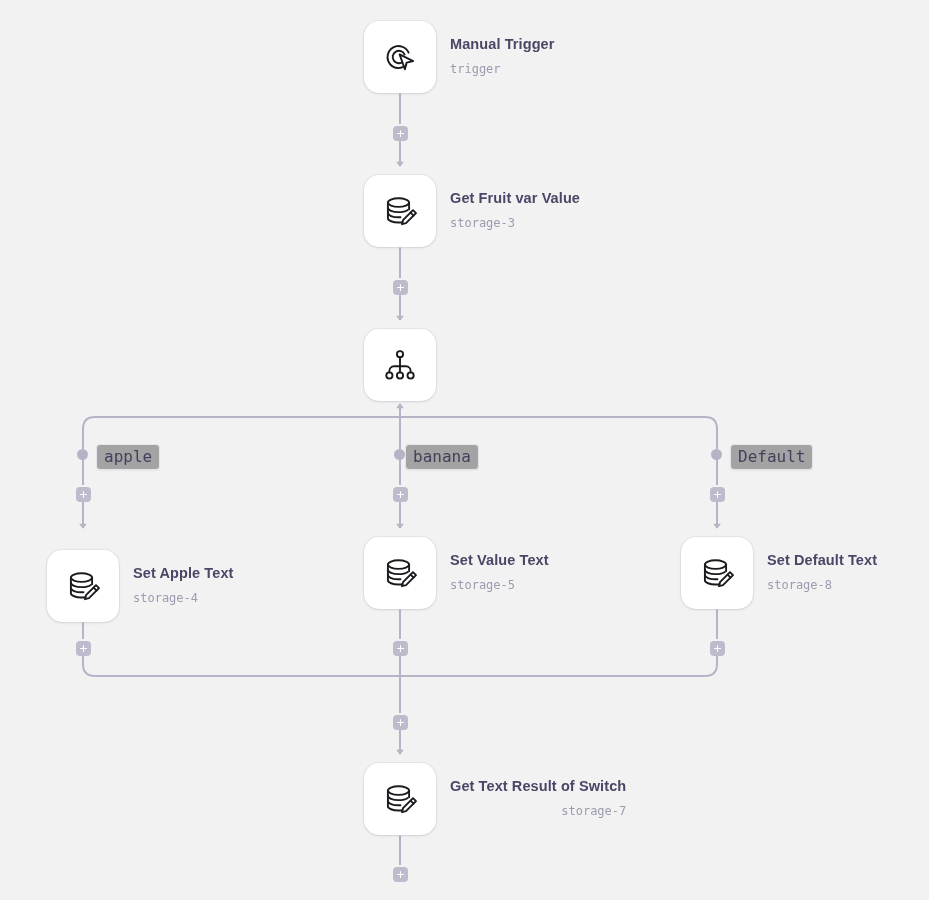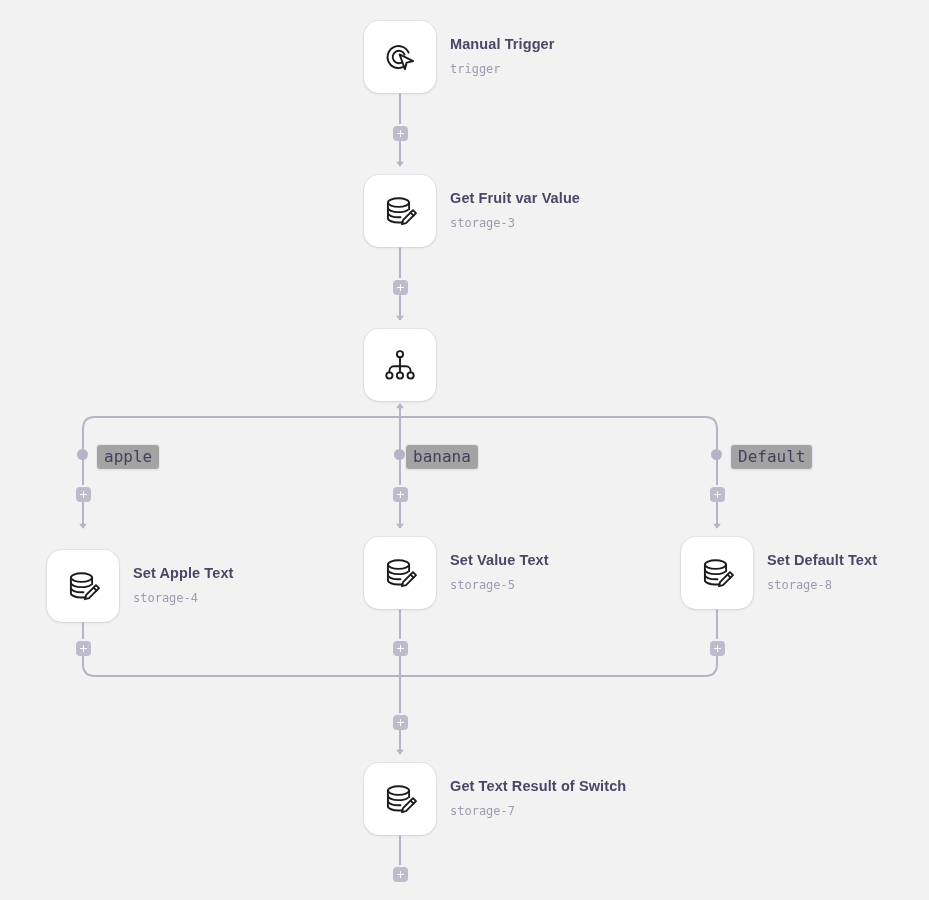--- a/index.html
+++ b/index.html
@@ -281,21 +281,21 @@
           <path d="M30.6 21.6 l3.0 3.0"></path>
         </g>
       </svg>
     </div>
     <div class="node-text">
       <div class="node-title">Set Default Text</div>
       <div class="node-subtitle">storage-8</div>
     </div>
   </div>
 
-  <div class="node" style="left:364px; top:763px;">
+  <div class="node" style="left:364px; top:763px;text-align:right;">
     <div class="node-card">
       <svg width="40" height="40" viewBox="0 0 40 40">
         <g fill="none" stroke="#1b1b1f" stroke-width="1.9" stroke-linecap="round" stroke-linejoin="round">
           <ellipse cx="18.5" cy="11.6" rx="10.6" ry="4.3"></ellipse>
           <path d="M7.9 11.6 v15.6 c0 2.4 4.8 4.3 10.6 4.3 c1.3 0 2.6 -0.1 3.7 -0.3"></path>
           <path d="M29.1 11.6 v6.6"></path>
           <path d="M7.9 16.8 c0 2.4 4.8 4.3 10.6 4.3 c4 0 7.5 -0.9 9.3 -2.2"></path>
           <path d="M7.9 22.0 c0 2.4 4.8 4.3 10.6 4.3 c0.7 0 1.4 0 2 -0.1"></path>
           <path d="M33.0 19.2 l3.0 3.0 l-10.0 10.0 l-4.0 1.0 l1.0 -4.0 Z"></path>
           <path d="M30.6 21.6 l3.0 3.0"></path>

